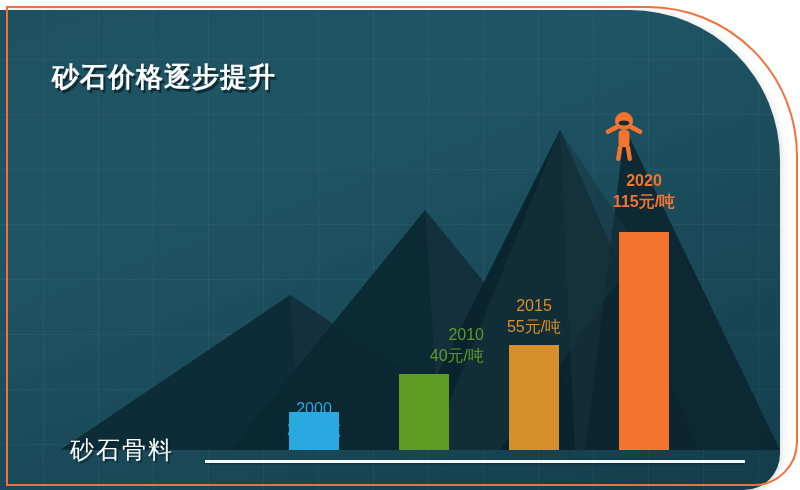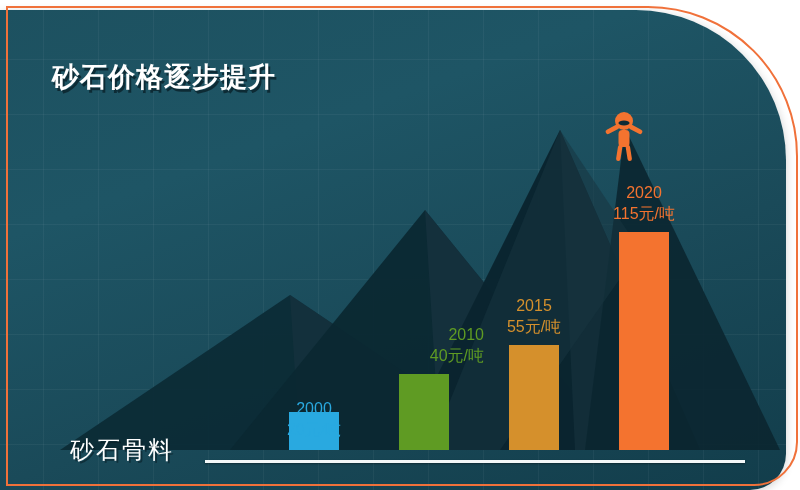--- a/index.html
+++ b/index.html
@@ -20,21 +20,20 @@
   }
 
   
   .panel{
     position:absolute;left:0;top:10px;width:780px;height:480px;
     border-radius:0 150px 36px 0;
     overflow:hidden;
     background:
       linear-gradient(160deg,#1d5160 0%,#1e5565 30%,#1a4a59 62%,#123d4b 100%);
     box-shadow:0 2px 10px rgba(0,0,0,.18);
-    padding-left:6px;
   }
   .panel::before{
     content:"";position:absolute;inset:0;
     background-image:
       linear-gradient(to right,rgba(255,255,255,.045) 1px,transparent 1px),
       linear-gradient(to bottom,rgba(255,255,255,.045) 1px,transparent 1px);
     background-size:55px 55px;
     background-position:-12px -6px;
   }
 
@@ -132,21 +131,21 @@
         <div class="bar-label" style="color: rgb(95, 155, 35); left: 344px; top: 314px; text-align: right;">
           <span class="yr">2010</span>
           <span class="pr">40元/吨</span>
         </div>
         <div class="bar" style="left: 509px; width: 50px; height: 105px; background: rgb(213, 144, 44);"></div>
         <div class="bar-label" style="color: rgb(213, 144, 44); left: 464px; top: 285px;">
           <span class="yr">2015</span>
           <span class="pr">55元/吨</span>
         </div>
         <div class="bar" style="left: 619px; width: 50px; height: 218px; background: rgb(244, 115, 47);"></div>
-        <div class="bar-label" style="color: rgb(244, 115, 47); left: 574px; top: 172px;">
+        <div class="bar-label" style="color: rgb(244, 115, 47); left: 574px; top: 160px; font-weight: bold;">
           <span class="yr">2020</span>
           <span class="pr">115元/吨</span>
         </div>
       </div>
   </div>
 
   <div class="outline"></div>
 </div>
 
 </body></html>

